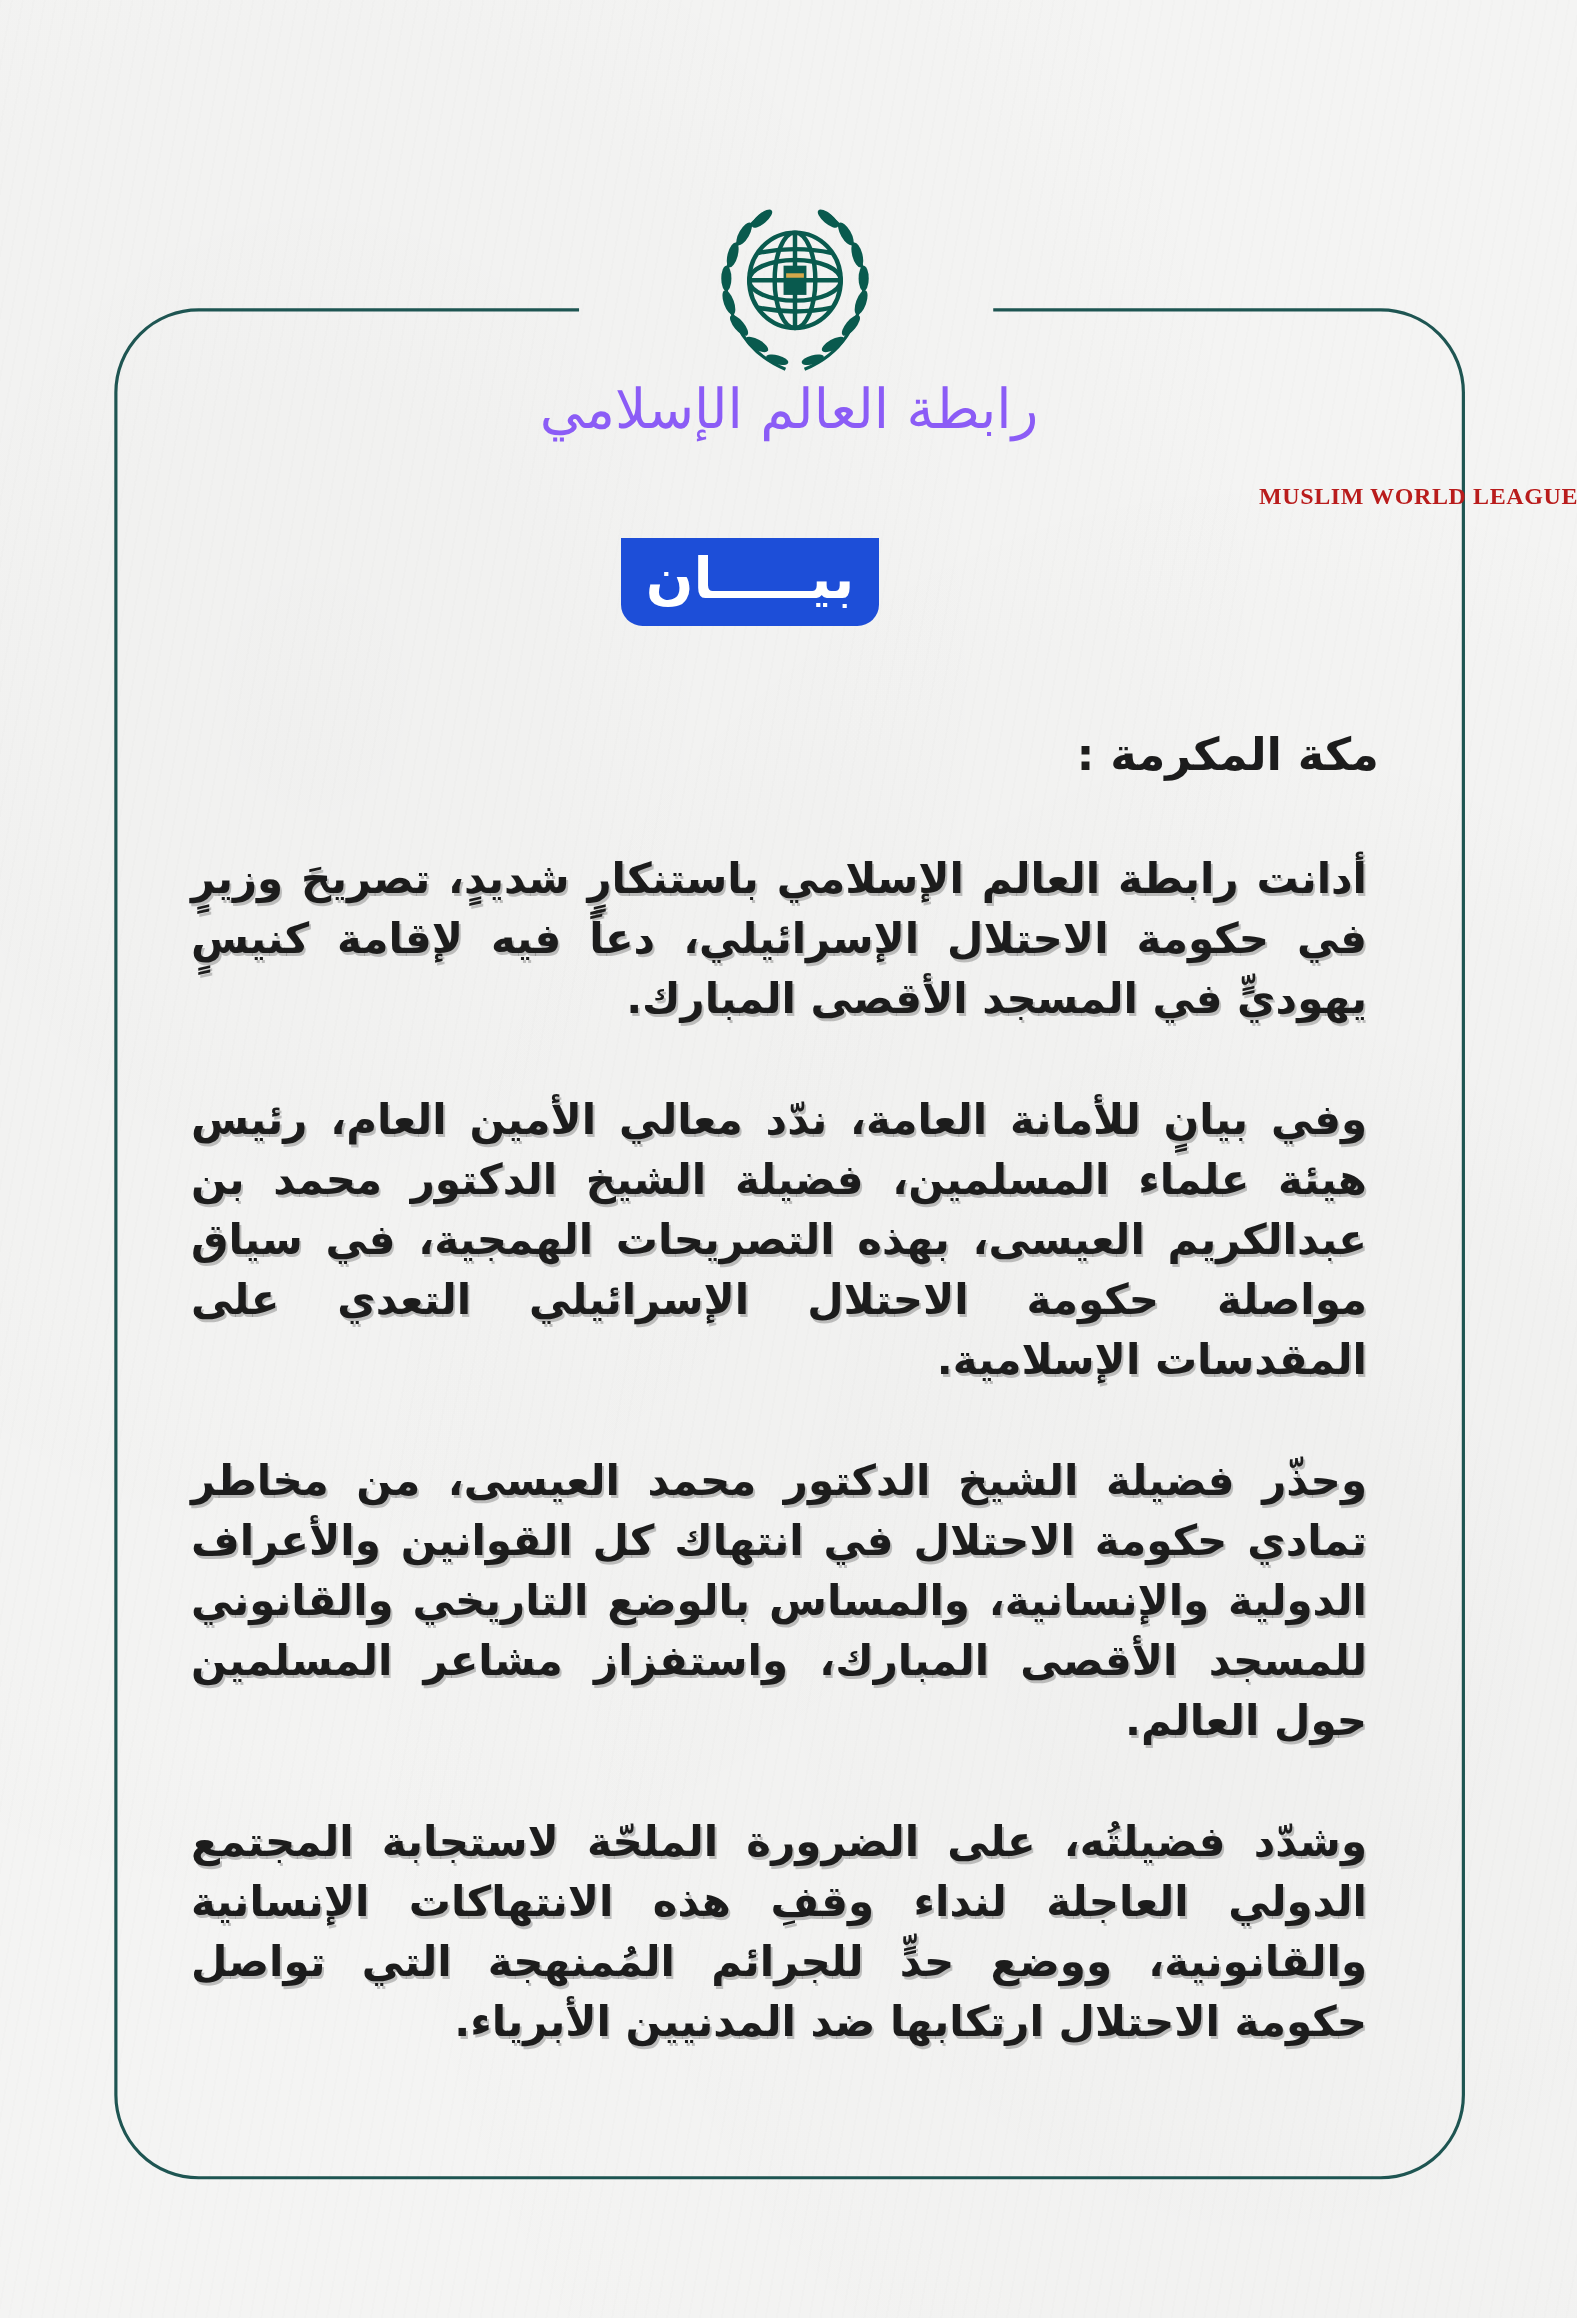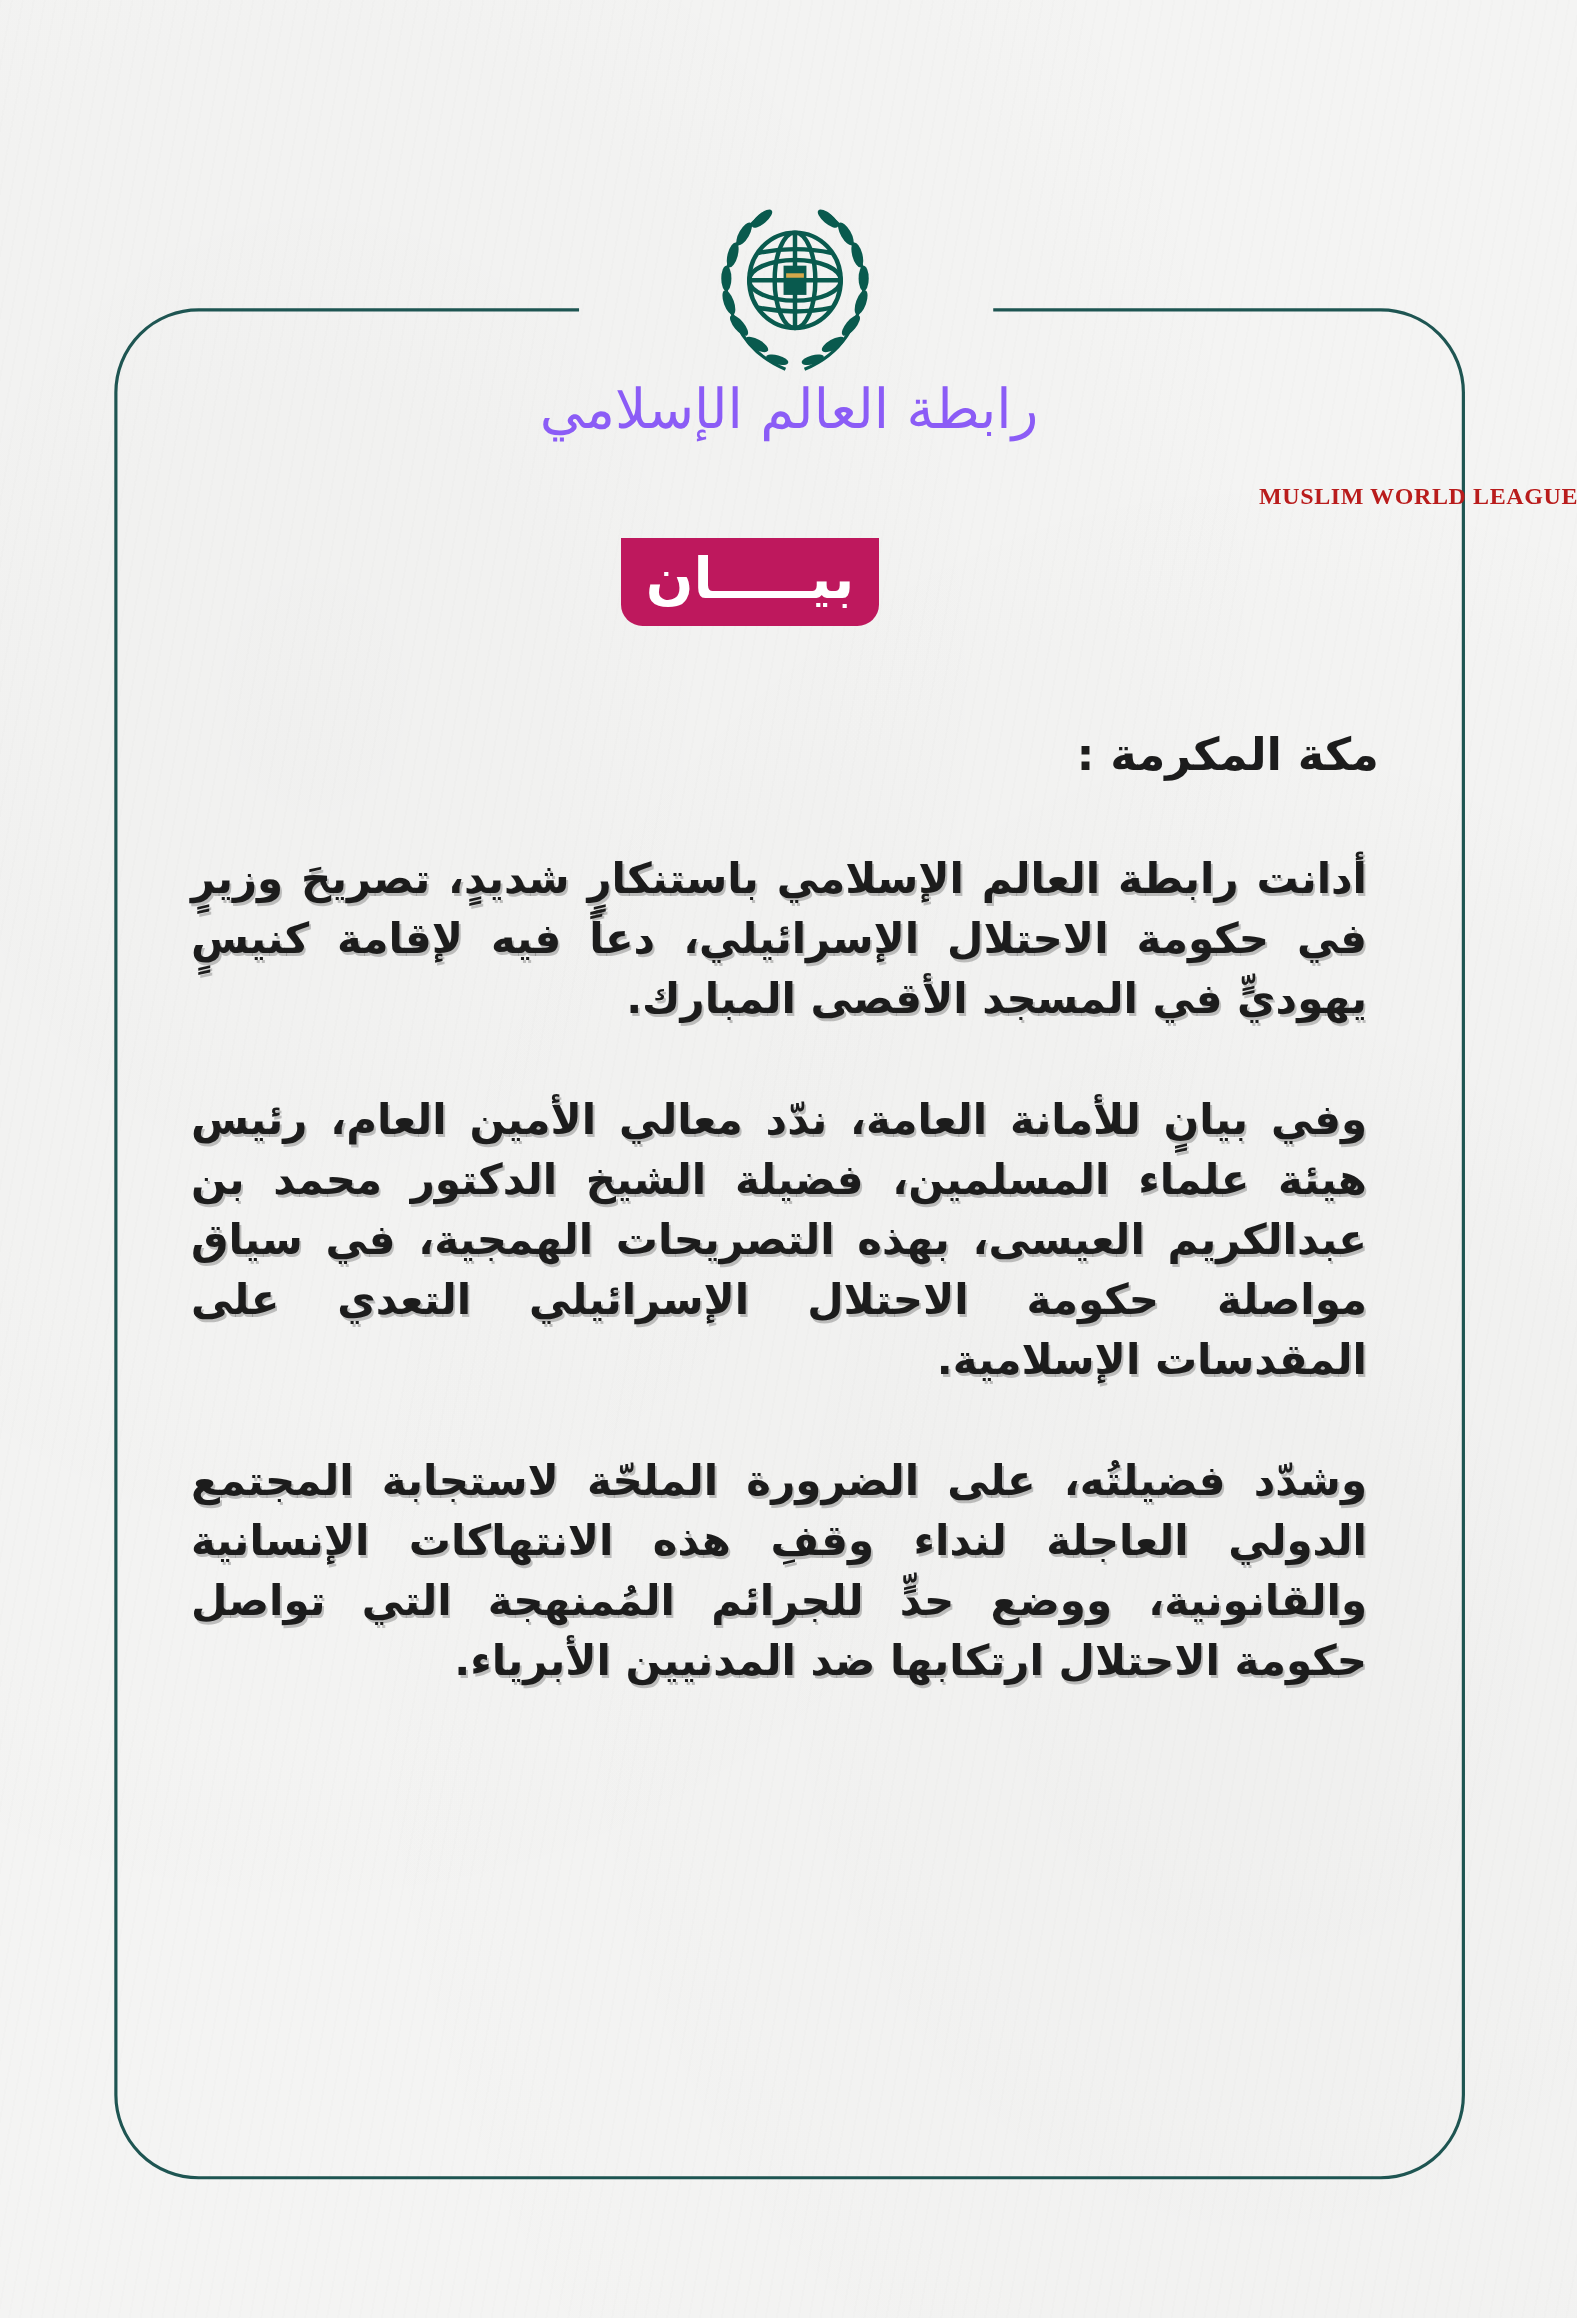--- a/index.html
+++ b/index.html
@@ -29,21 +29,21 @@
       line-height: 1; letter-spacing: 1.3px;
     }
     .logo-en {
       position: absolute; left: 0; width: 1578px; top: 483px;
       text-align: right;
       font-family: "Liberation Serif", serif; font-weight: bold;
       font-size: 24px; color: #b91c1c; letter-spacing: 0.6px;
     }
     .badge {
       position: absolute; left: 621px; top: 538px; width: 258px; height: 88px;
-      background: #be185d;
+      background: #1d4ed8;
       border-radius: 0 0 21.6px 21.6px;
       display: flex; align-items: center; justify-content: center;
     }
     .badge span {
       color: #ffffff; font-size: 56px; font-weight: bold; direction: rtl;
       font-family: "DejaVu Sans", sans-serif; line-height: 1;
       margin-top: -6.4px;
     }
 
     .content {
@@ -105,15 +105,16 @@
 <div class="logo-en">MUSLIM WORLD LEAGUE</div>
 
 <div class="badge">
   <span>بيـــــان</span>
 </div>
 
 <div class="content">
   <div class="place">مكة المكرمة :</div>
   <p>أدانت رابطة العالم الإسلامي باستنكارٍ شديدٍ، تصريحَ وزيرٍ في حكومة الاحتلال الإسرائيلي، دعاً فيه لإقامة كنيسٍ يهوديٍّ في المسجد الأقصى المبارك.</p>
   <p>وفي بيانٍ للأمانة العامة، ندّد معالي الأمين العام، رئيس هيئة علماء المسلمين، فضيلة الشيخ الدكتور محمد بن عبدالكريم العيسى، بهذه التصريحات الهمجية، في سياق مواصلة حكومة الاحتلال الإسرائيلي التعدي على المقدسات الإسلامية.</p>
+  <p>وحذّر فضيلة الشيخ الدكتور محمد العيسى، من مخاطر تمادي حكومة الاحتلال في انتهاك كل القوانين والأعراف الدولية والإنسانية، والمساس بالوضع التاريخي والقانوني للمسجد الأقصى المبارك، واستفزاز مشاعر المسلمين حول العالم.</p>
   <p>وشدّد فضيلتُه، على الضرورة الملحّة لاستجابة المجتمع الدولي العاجلة لنداء وقفِ هذه الانتهاكات الإنسانية والقانونية، ووضع حدٍّ للجرائم المُمنهجة التي تواصل حكومة الاحتلال ارتكابها ضد المدنيين الأبرياء.</p>
 </div>
 
 
 </body></html>

